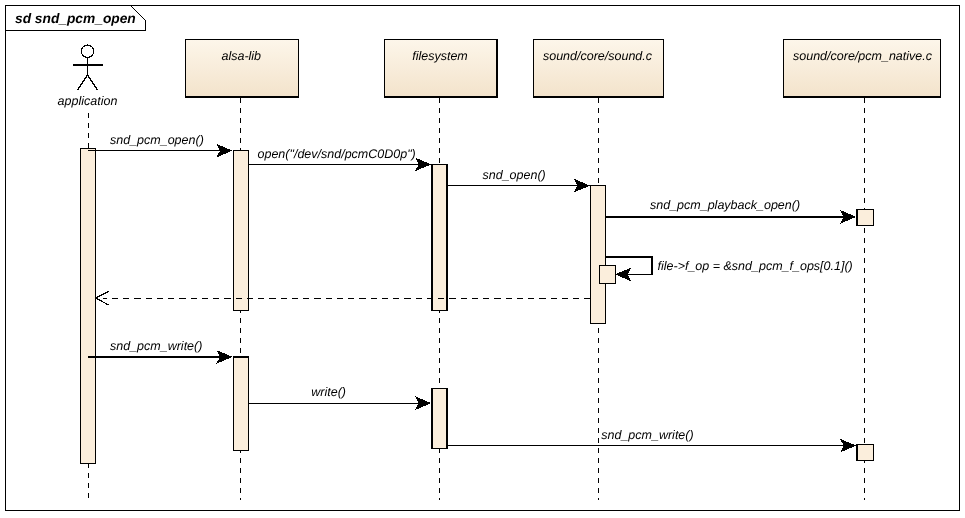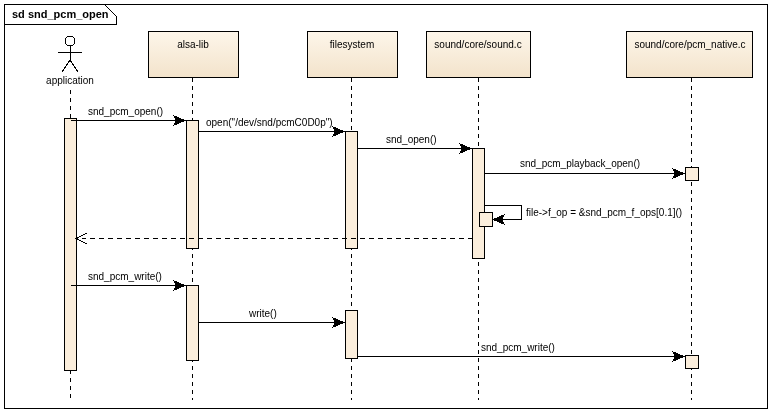--- a/index.html
+++ b/index.html
@@ -11,20 +11,21 @@
     width: 772px;
     height: 414px;
     font-family: "Liberation Sans", sans-serif;
     overflow: hidden;
   }
   #diagram-root {
     position: relative;
     width: 632px;
     height: 414px;
     background: #ffffff;
+    font-style: italic;
   }
   svg.canvas {
     position: absolute;
     top: 0;
     left: 0;
     width: 772px;
     height: 414px;
     shape-rendering: crispEdges;
   }
   svg.canvas text {

